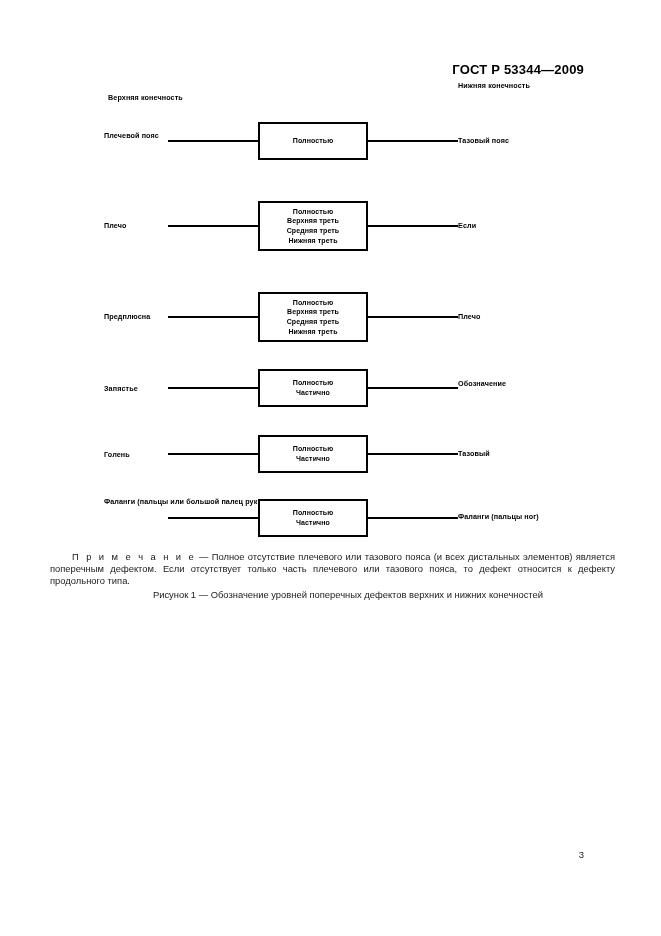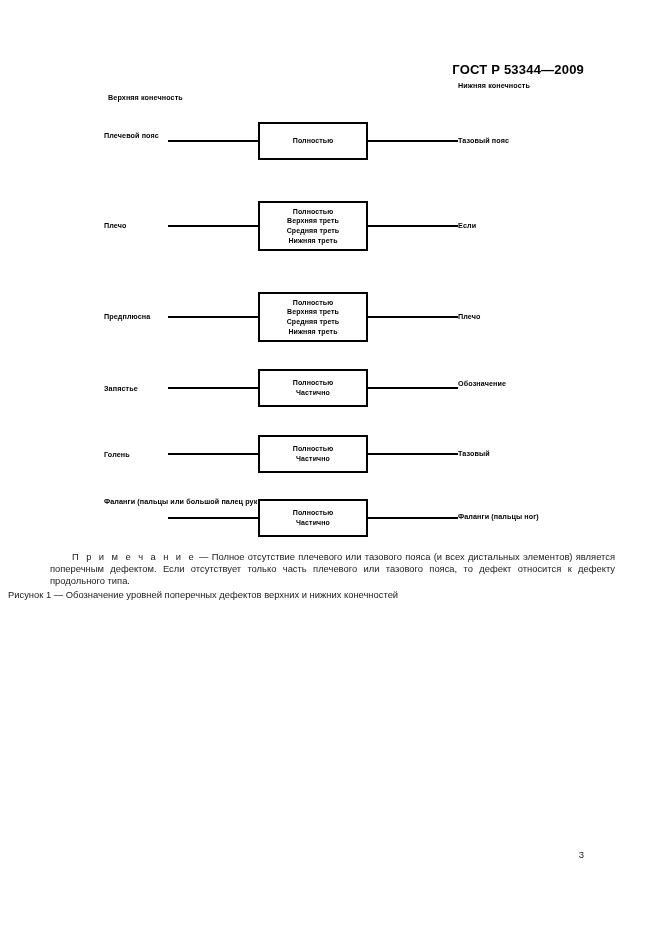--- a/index.html
+++ b/index.html
@@ -102,24 +102,23 @@
     letter-spacing: 2.1px;
     white-space: nowrap;
   }
   .note-indent { display: inline-block; width: 22px; }
 
   .caption {
     position: absolute;
     left: 0;
     top: 589px;
     width: 543px;
-    text-align: left;
+    text-align: right;
     font-size: 9.4px;
     color: #1a1a1a;
-    margin-left: 8px;
   }
 
   .page-number {
     position: absolute;
     right: 77px;
     top: 849px;
     font-size: 9.5px;
     color: #1a1a1a;
   }
 </style>

